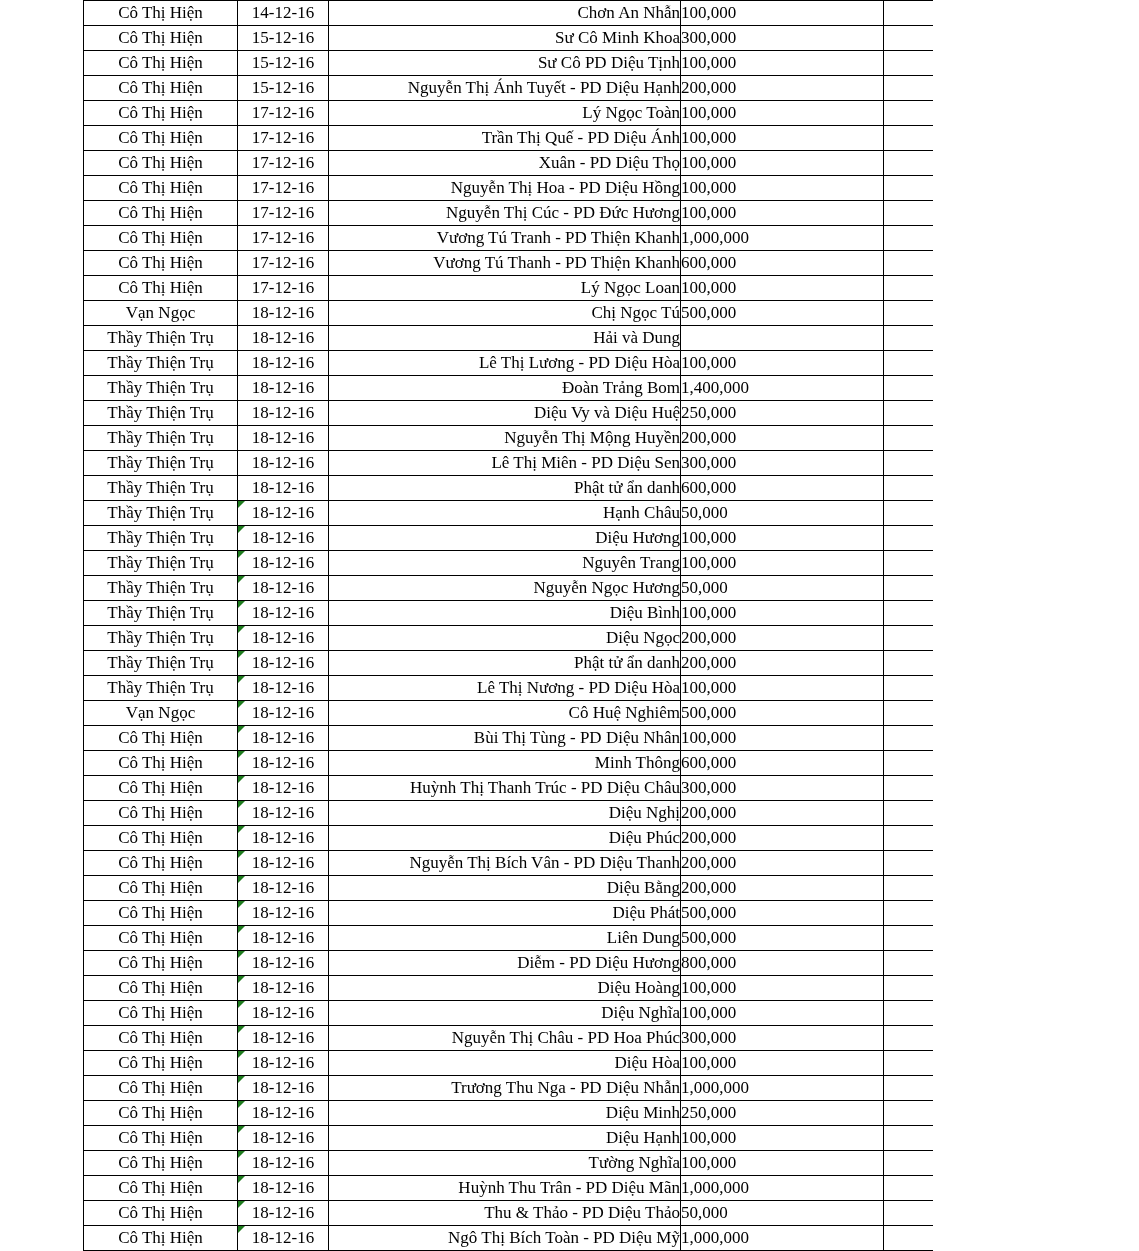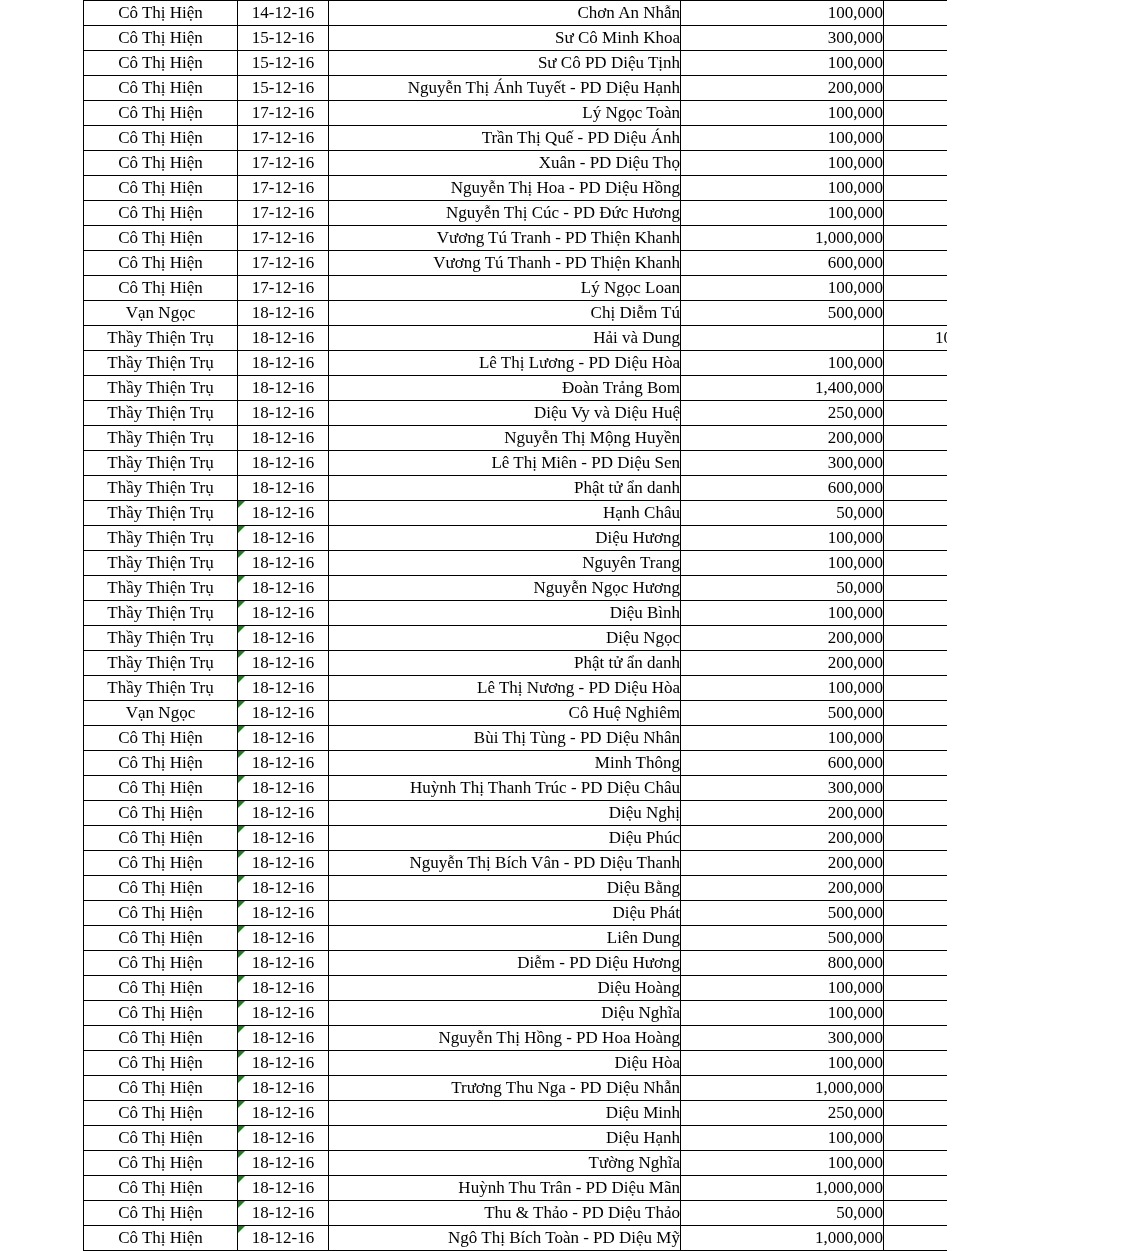--- a/index.html
+++ b/index.html
@@ -7,21 +7,20 @@
     padding: 0;
     background: #ffffff;
   }
   .page {
     position: relative;
     width: 933px;
     height: 1251px;
     background: var(--bg, #ffffff);
     overflow: hidden;
     font-family: "Liberation Serif", "DejaVu Serif", serif;
-    padding-left: 14px;
   }
   table.ledger {
     position: absolute;
     left: 83px;
     top: 0;
     width: 967px;
     border-collapse: collapse;
     table-layout: fixed;
   }
   table.ledger td {
@@ -31,21 +30,21 @@
     font-size: 17px;
     line-height: 24px;
     color: var(--text, #000000);
     white-space: nowrap;
     overflow: hidden;
     vertical-align: middle;
   }
   td.c-recipient { text-align: center; }
   td.c-date     { text-align: center; position: relative; }
   td.c-donor    { text-align: right;  padding-left: 4px; }
-  td.c-amount   { text-align: right; padding-right: 9px; }
+  td.c-amount   { text-align: left; padding-right: 9px; }
   td.c-usd      { text-align: center; padding-right: 5px; }
   .flag {
     position: absolute;
     left: 0;
     top: 0;
     width: 0;
     height: 0;
     border-top: 7px solid var(--flag, #1e7b1e);
     border-right: 7px solid transparent;
   }
@@ -143,21 +142,21 @@
         <tr>
     <td class="c-recipient"><span>Cô Thị Hiện</span></td>
     <td class="c-date"><span>17-12-16</span></td>
     <td class="c-donor"><span>Lý Ngọc Loan</span></td>
     <td class="c-amount"><span>100,000</span></td>
     <td class="c-usd"><span></span></td>
   </tr>
         <tr>
     <td class="c-recipient"><span>Vạn Ngọc</span></td>
     <td class="c-date"><span>18-12-16</span></td>
-    <td class="c-donor"><span>Chị Diễm Tú</span></td>
+    <td class="c-donor"><span>Chị Ngọc Tú</span></td>
     <td class="c-amount"><span>500,000</span></td>
     <td class="c-usd"><span></span></td>
   </tr>
         <tr>
     <td class="c-recipient"><span>Thầy Thiện Trụ</span></td>
     <td class="c-date"><span>18-12-16</span></td>
     <td class="c-donor"><span>Hải và Dung</span></td>
     <td class="c-amount"><span></span></td>
     <td class="c-usd"><span>100 USD</span></td>
   </tr>
@@ -346,21 +345,21 @@
         <tr>
     <td class="c-recipient"><span>Cô Thị Hiện</span></td>
     <td class="c-date"><span class="flag"></span><span>18-12-16</span></td>
     <td class="c-donor"><span>Diệu Nghĩa</span></td>
     <td class="c-amount"><span>100,000</span></td>
     <td class="c-usd"><span></span></td>
   </tr>
         <tr>
     <td class="c-recipient"><span>Cô Thị Hiện</span></td>
     <td class="c-date"><span class="flag"></span><span>18-12-16</span></td>
-    <td class="c-donor"><span>Nguyễn Thị Hồng - PD Hoa Hoàng</span></td>
+    <td class="c-donor"><span>Nguyễn Thị Châu - PD Hoa Phúc</span></td>
     <td class="c-amount"><span>300,000</span></td>
     <td class="c-usd"><span></span></td>
   </tr>
         <tr>
     <td class="c-recipient"><span>Cô Thị Hiện</span></td>
     <td class="c-date"><span class="flag"></span><span>18-12-16</span></td>
     <td class="c-donor"><span>Diệu Hòa</span></td>
     <td class="c-amount"><span>100,000</span></td>
     <td class="c-usd"><span></span></td>
   </tr>

